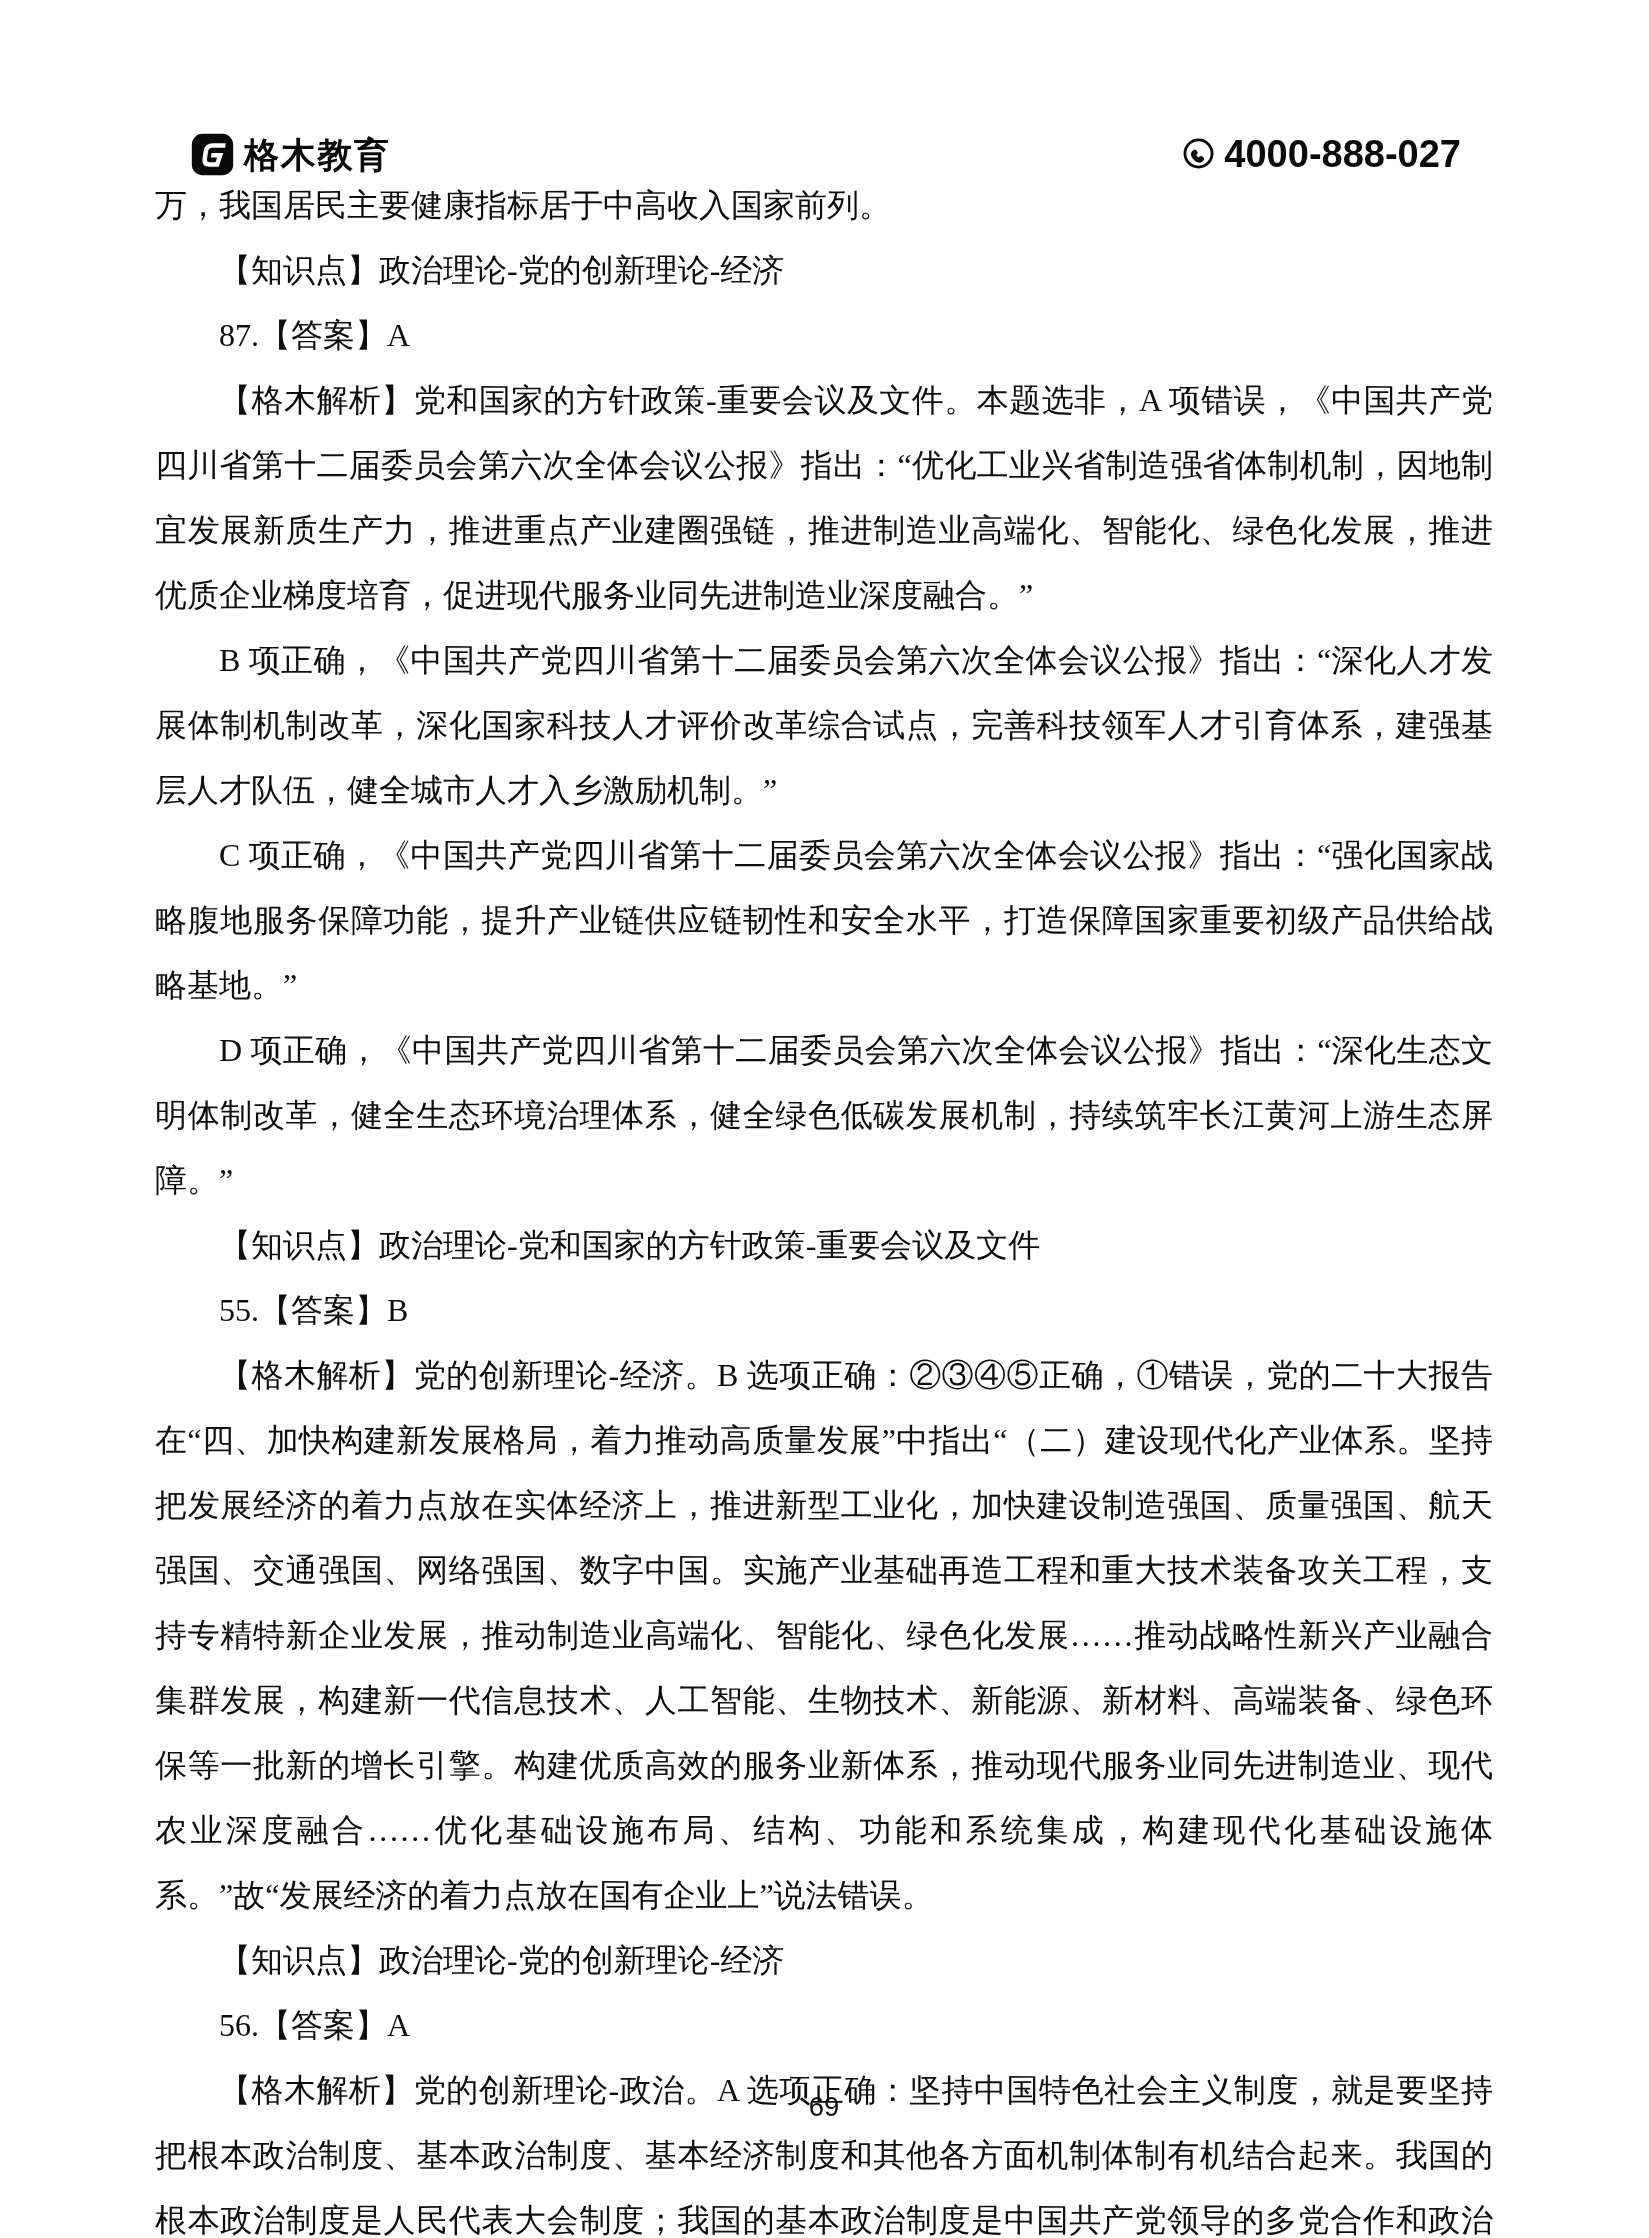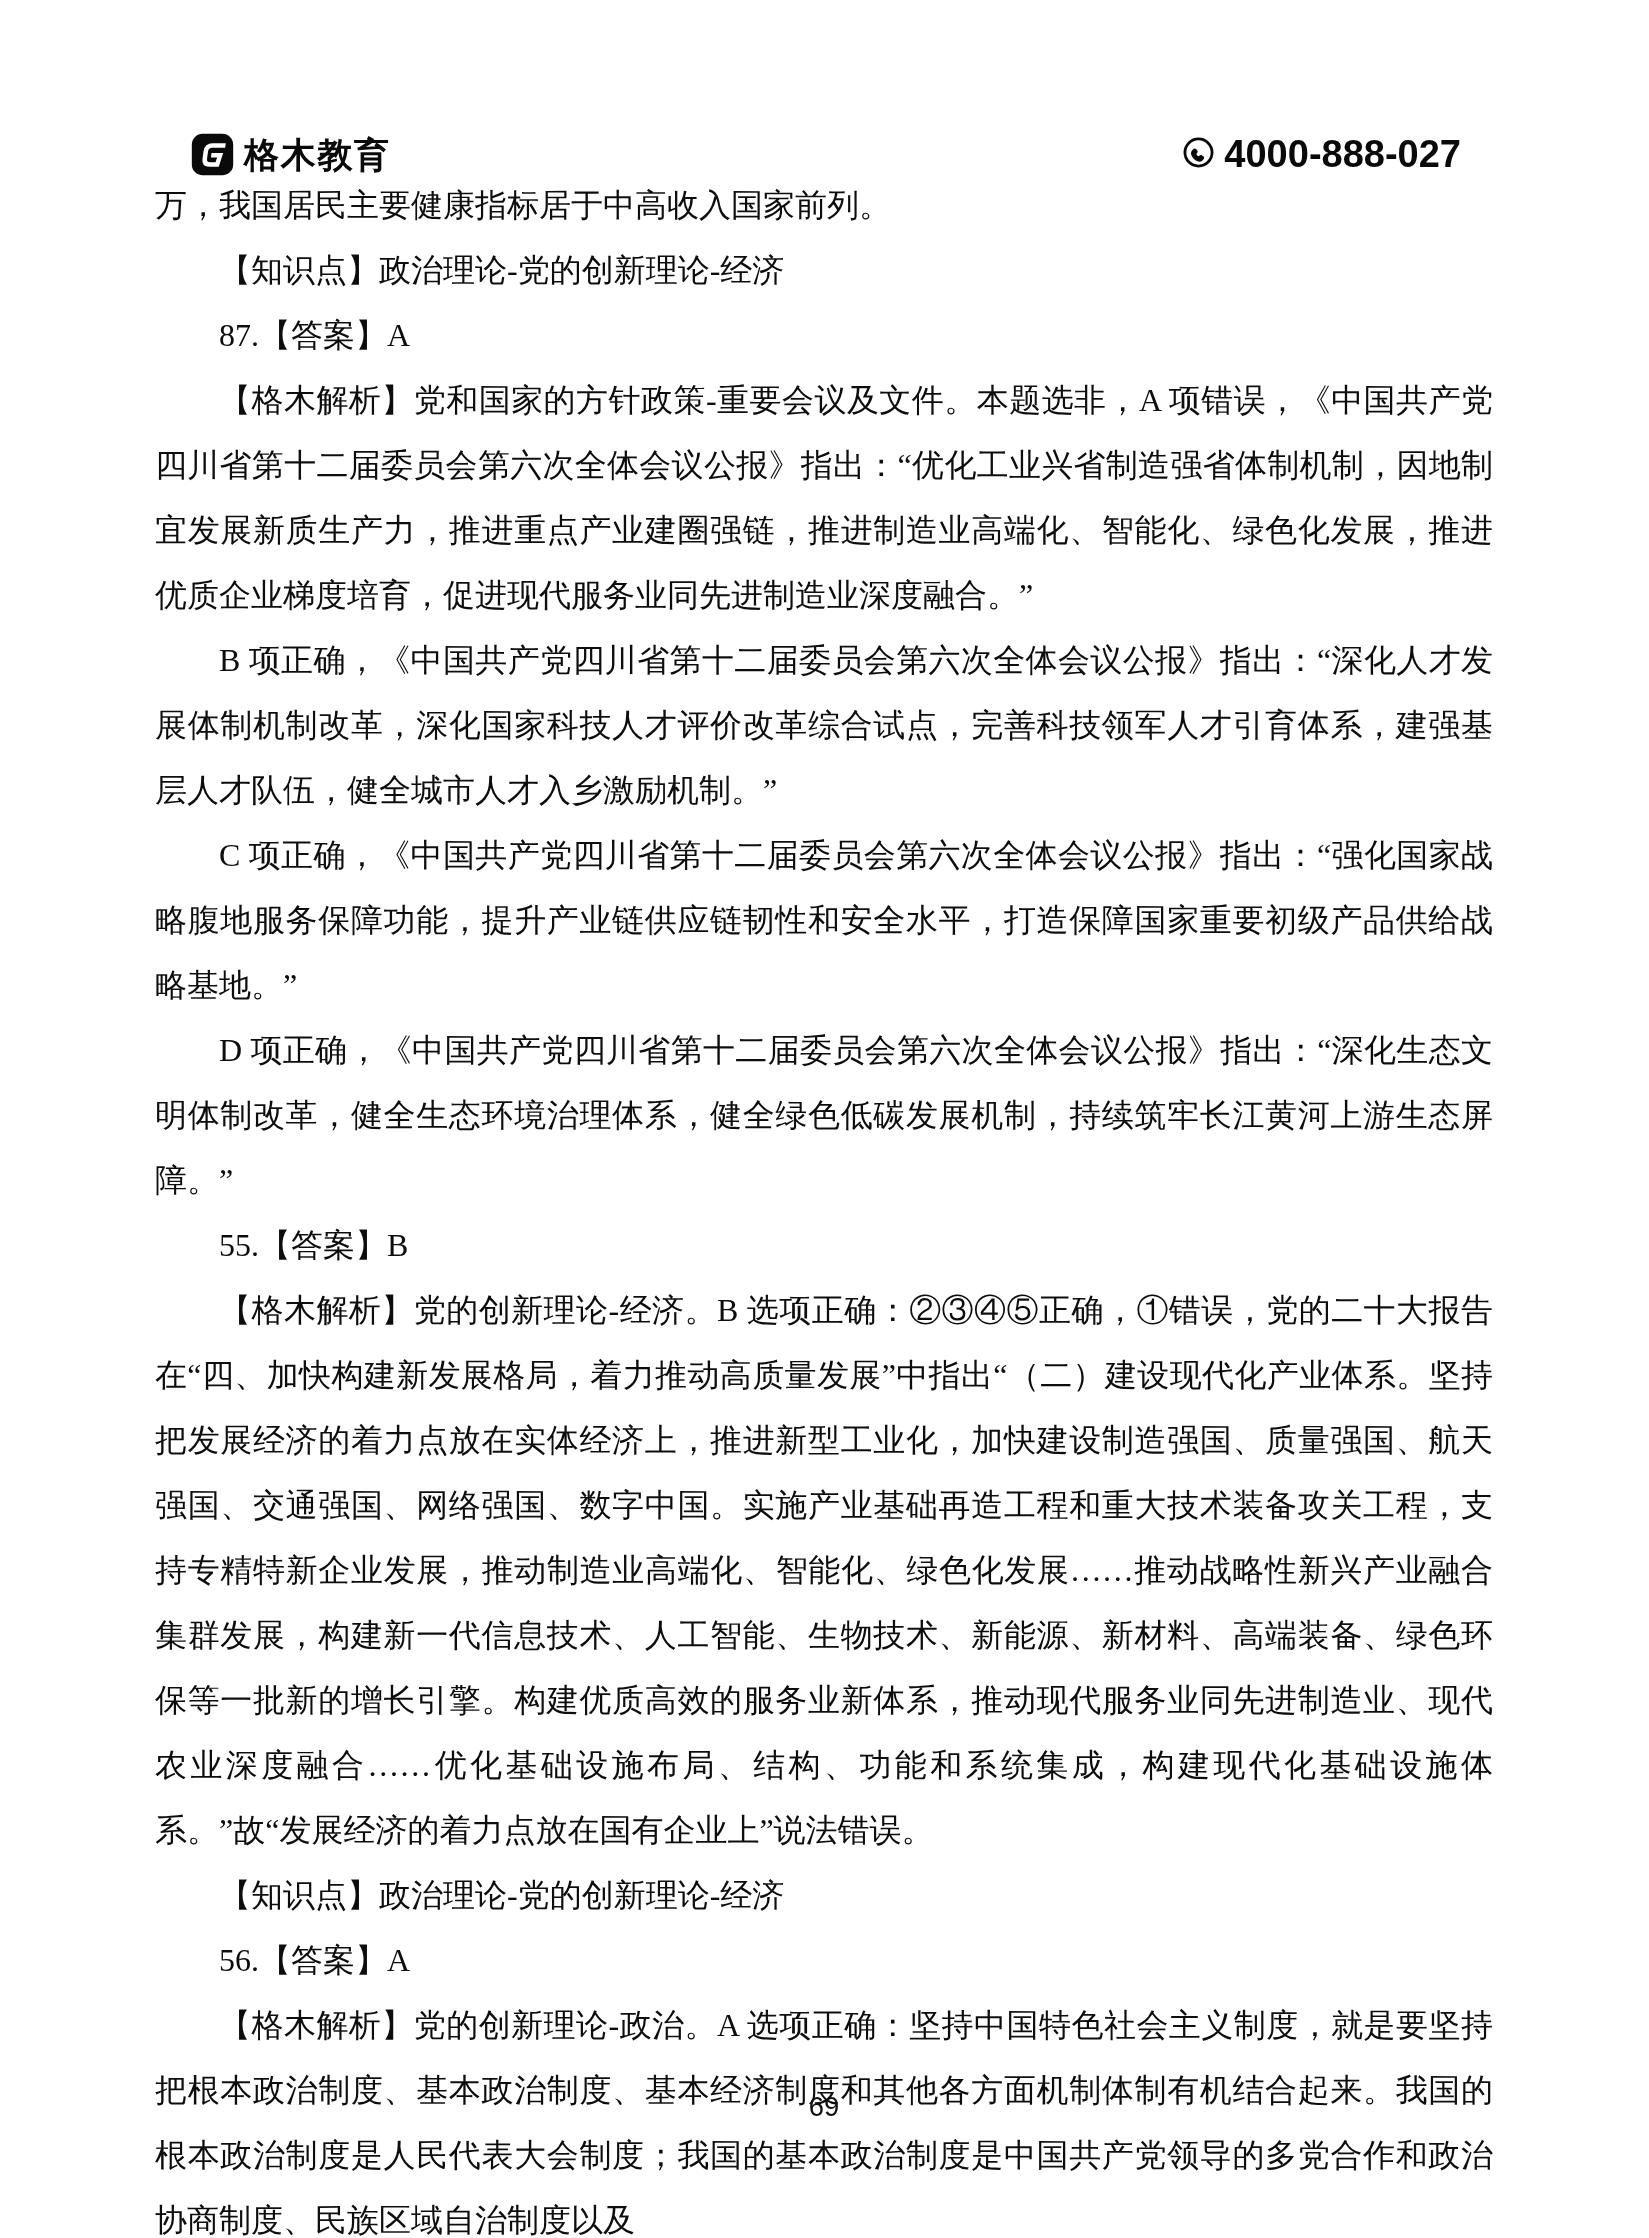--- a/index.html
+++ b/index.html
@@ -36,21 +36,21 @@
     color: #0a0a0a;
     letter-spacing: 1.7px;
     line-height: 43px;
     white-space: nowrap;
   }
   .phone-group {
     position: absolute;
     right: 0;
     top: 1.7px;
     display: flex;
-    align-items: flex-start;
+    align-items: center;
     gap: 8.3px;
   }
   .phone-badge { width: 35px; height: 35px; display: block; }
   .phone-number {
     font-family: "Liberation Sans", "DejaVu Sans", sans-serif;
     font-weight: 700;
     font-size: 38px;
     color: #0a0a0a;
     letter-spacing: 0px;
     line-height: 38px;
@@ -114,20 +114,21 @@
   </div>
 
   <div class="content">
     <p>万，我国居民主要健康指标居于中高收入国家前列。</p>
     <p class="indent">【知识点】政治理论-党的创新理论-经济</p>
     <p class="indent">87.【答案】A</p>
     <p class="indent">【格木解析】党和国家的方针政策-重要会议及文件。本题选非，A 项错误，《中国共产党四川省第十二届委员会第六次全体会议公报》指出：“优化工业兴省制造强省体制机制，因地制宜发展新质生产力，推进重点产业建圈强链，推进制造业高端化、智能化、绿色化发展，推进优质企业梯度培育，促进现代服务业同先进制造业深度融合。”</p>
     <p class="indent">B 项正确，《中国共产党四川省第十二届委员会第六次全体会议公报》指出：“深化人才发展体制机制改革，深化国家科技人才评价改革综合试点，完善科技领军人才引育体系，建强基层人才队伍，健全城市人才入乡激励机制。”</p>
     <p class="indent">C 项正确，《中国共产党四川省第十二届委员会第六次全体会议公报》指出：“强化国家战略腹地服务保障功能，提升产业链供应链韧性和安全水平，打造保障国家重要初级产品供给战略基地。”</p>
     <p class="indent">D 项正确，《中国共产党四川省第十二届委员会第六次全体会议公报》指出：“深化生态文明体制改革，健全生态环境治理体系，健全绿色低碳发展机制，持续筑牢长江黄河上游生态屏障。”</p>
+    <p class="indent">【知识点】政治理论-党和国家的方针政策-重要会议及文件</p>
     <p class="indent">55.【答案】B</p>
     <p class="indent">【格木解析】党的创新理论-经济。B 选项正确：②③④⑤正确，①错误，党的二十大报告在“四、加快构建新发展格局，着力推动高质量发展”中指出“（二）建设现代化产业体系。坚持把发展经济的着力点放在实体经济上，推进新型工业化，加快建设制造强国、质量强国、航天强国、交通强国、网络强国、数字中国。实施产业基础再造工程和重大技术装备攻关工程，支持专精特新企业发展，推动制造业高端化、智能化、绿色化发展……推动战略性新兴产业融合集群发展，构建新一代信息技术、人工智能、生物技术、新能源、新材料、高端装备、绿色环保等一批新的增长引擎。构建优质高效的服务业新体系，推动现代服务业同先进制造业、现代农业深度融合……优化基础设施布局、结构、功能和系统集成，构建现代化基础设施体系。”故“发展经济的着力点放在国有企业上”说法错误。</p>
     <p class="indent">【知识点】政治理论-党的创新理论-经济</p>
     <p class="indent">56.【答案】A</p>
     <p class="indent">【格木解析】党的创新理论-政治。A 选项正确：坚持中国特色社会主义制度，就是要坚持把根本政治制度、基本政治制度、基本经济制度和其他各方面机制体制有机结合起来。我国的根本政治制度是人民代表大会制度；我国的基本政治制度是中国共产党领导的多党合作和政治协商制度、民族区域自治制度以及</p>
   </div>
 
   <div class="footer">
     <span class="page-number">69</span>
   </div>

